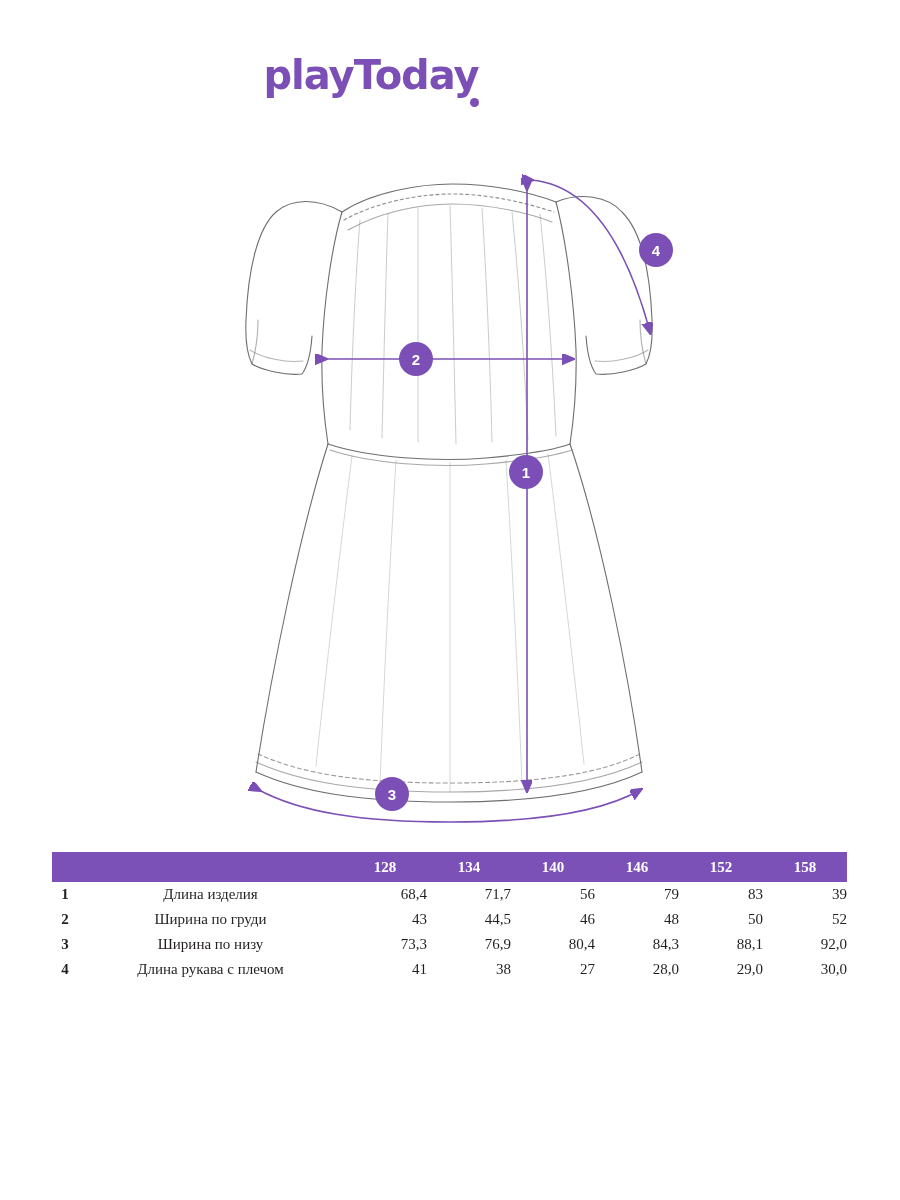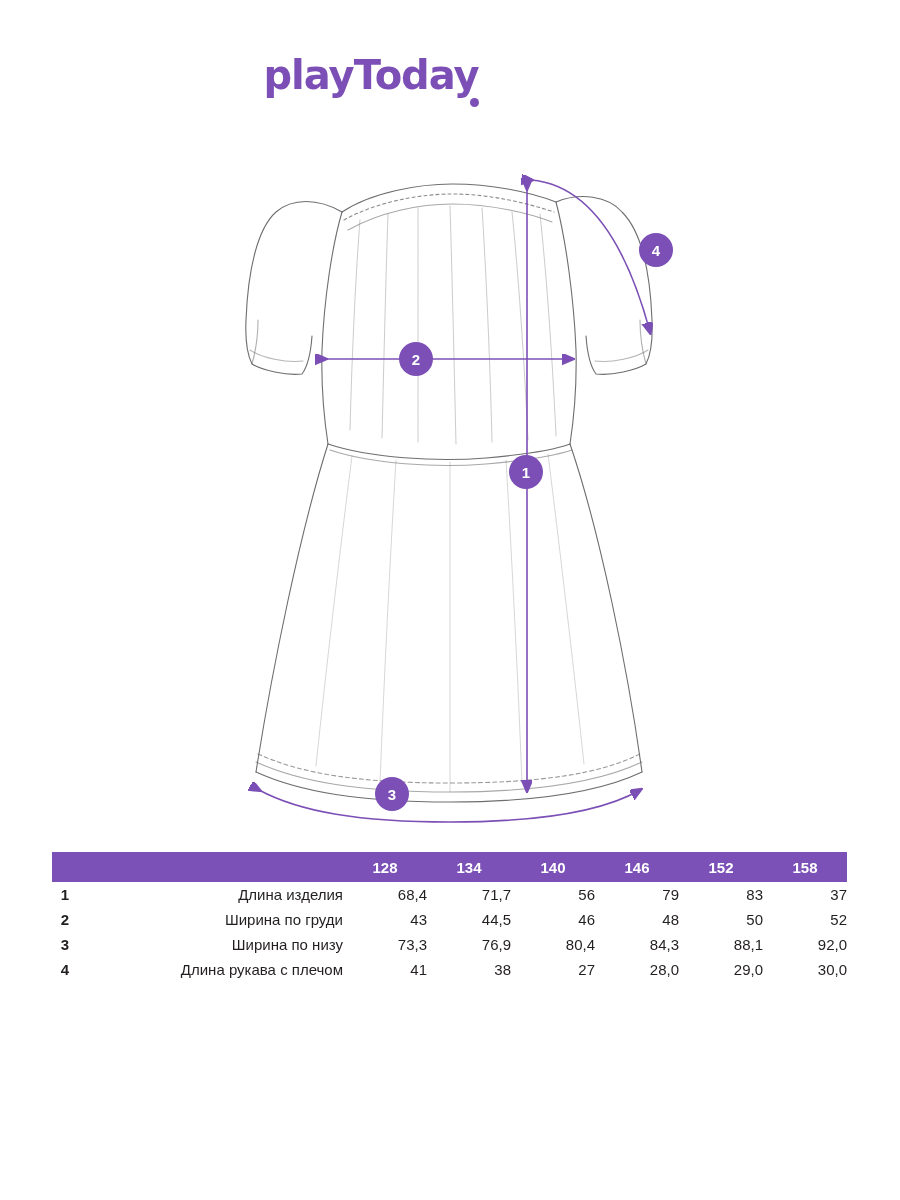--- a/index.html
+++ b/index.html
@@ -82,21 +82,21 @@
   .table-wrap {
     position: absolute;
     left: 52px;
     top: 852px;
     width: 795px;
   }
   table.sizes {
     border-collapse: collapse;
     width: 795px;
     font-size: 15px;
-    font-family: Liberation Sans, sans-serif;
+    font-family: Liberation Serif, serif;
   }
   table.sizes thead th {
     background: #7b51b7;
     color: #ffffff;
     font-weight: bold;
     height: 30px;
     font-size: 15px;
     text-align: center;
     padding: 0;
   }
@@ -110,21 +110,21 @@
     color: #231f20;
     font-size: 15px;
   }
   td.num {
     width: 26px;
     text-align: center;
     font-weight: bold;
   }
   td.name {
     width: 265px;
-    text-align: right;
+    text-align: center;
     padding-left: 6px;
     white-space: nowrap;
     margin-top: 11px;
   }
   td.val, th.size-col {
     width: 84px;
     text-align: right;
   }
 </style>
 </head>
@@ -227,21 +227,21 @@
       </thead>
       <tbody>
         <tr>
           <td class="num">1</td>
           <td class="name">Длина изделия</td>
           <td class="val">68,4</td>
           <td class="val">71,7</td>
           <td class="val">56</td>
           <td class="val">79</td>
           <td class="val">83</td>
-          <td class="val">37</td>
+          <td class="val">39</td>
         </tr>
         <tr>
           <td class="num">2</td>
           <td class="name">Ширина по груди</td>
           <td class="val">43</td>
           <td class="val">44,5</td>
           <td class="val">46</td>
           <td class="val">48</td>
           <td class="val">50</td>
           <td class="val">52</td>

